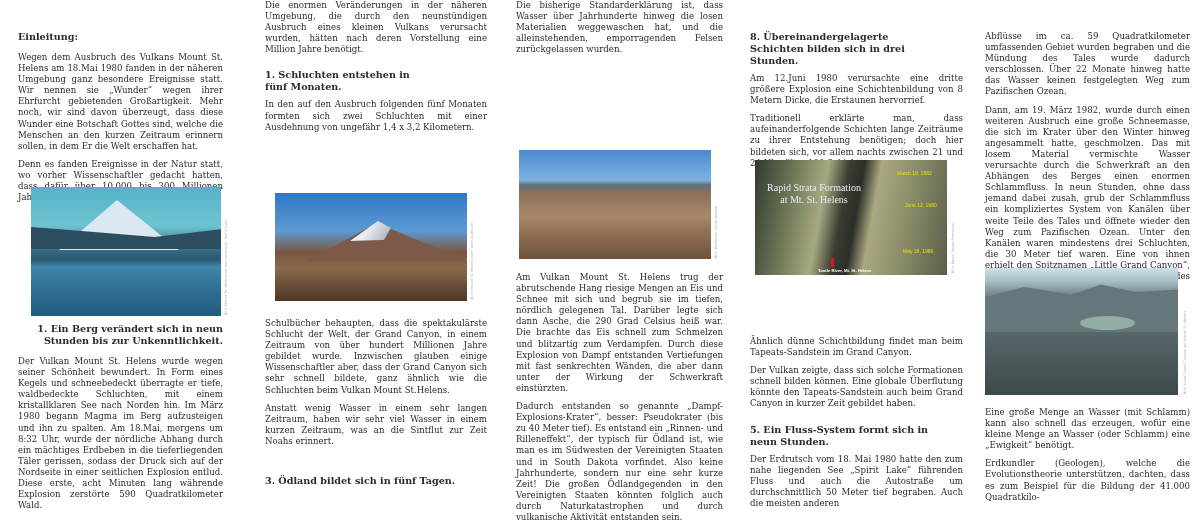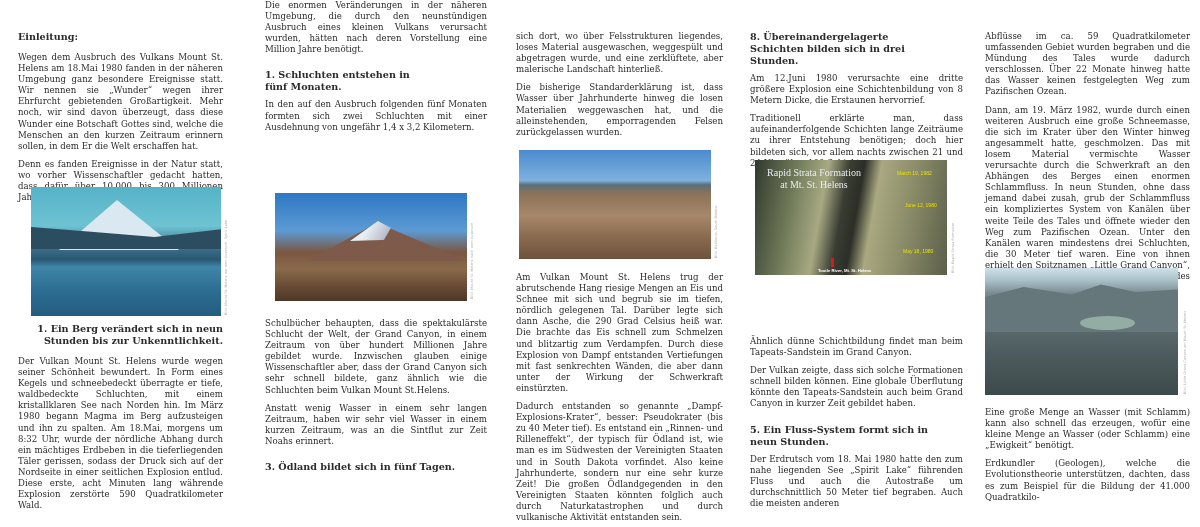--- a/index.html
+++ b/index.html
@@ -36,21 +36,21 @@
   .p4 { left:755px; top:160px; width:192px; height:115px;
     background:linear-gradient(100deg,#31392f 0%,#707a58 20%,#a7a983 35%,#3a3d32 45%,#2c2e27 52%,#a9a881 60%,#8e8f6b 75%,#5c5f4a 100%); }
   
   .p5 { left:985px; top:268px; width:193px; height:127px;
     background:linear-gradient(to bottom,#cfe2ea 0%,#a8bfc8 10%,#7c8a90 20%,#5a6a6e 45%,#4b5a5c 70%,#3d4a4b 100%); }
   .snow { position:absolute; width:0; height:0; }
   .mtn1 { left:28px; top:13px; border-left:58px solid transparent; border-right:62px solid transparent; border-bottom:50px solid #d9e8f1; }
   .mtn1b { left:0; top:40px; width:190px; height:22px; background:#2c4d5f; clip-path:polygon(0 0,30% 20%,65% 45%,100% 10%,100% 100%,0 100%); }
   .mtn2 { left:32px; top:30px; border-left:70px solid transparent; border-right:90px solid transparent; border-bottom:38px solid #7e5a4b; }
   .mtn2s { left:75px; top:28px; width:62px; height:20px; background:linear-gradient(120deg,#e9eef4 30%,#b6bec9 60%,transparent 62%); clip-path:polygon(0 100%,45% 0,100% 90%); }
-  .strata-t { position:absolute; font-family:"Liberation Serif",serif; color:#e6ecf0; font-size:10px; line-height:10px; text-align:center; }
+  .strata-t { position:absolute; font-family:"Liberation Serif",serif; color:#e6ecf0; font-size:10px; line-height:10px; text-align:center;margin-top:15px; }
   .strata-y { position:absolute; font-family:"Liberation Sans",sans-serif; color:#e8e000; font-size:5px; }
   .strata-c { position:absolute; font-family:"Liberation Sans",sans-serif; color:#ffffff; font-size:4.2px; font-weight:bold; }
   .person { position:absolute; width:3px; height:9px; background:#d21c1c; }
   .ridge5 { position:absolute; left:0; top:14px; width:193px; height:50px; background:#66777c; clip-path:polygon(0 30%,20% 10%,45% 25%,60% 5%,78% 20%,100% 15%,100% 100%,0 100%); }
   .pool5 { position:absolute; left:95px; top:48px; width:55px; height:14px; background:#a7c5b7; border-radius:50%; opacity:.7; }
 </style>
 </head>
 <body>
 
 <div class="col c1">
@@ -74,25 +74,24 @@
   <p>In den auf den Ausbruch folgenden fünf Monaten formten sich zwei Schluchten mit einer Ausdehnung von ungefähr 1,4 x 3,2 Kilometern.</p>
 </div>
 <div class="photo p2">
   <div class="snow mtn2"></div>
   <div class="abs mtn2s"></div>
 </div>
 <div class="credit" style="left:470px;top:195px;height:104px;">Bild: Mount St. Helens nach dem Ausbruch</div>
 <div class="col c2" style="top:318px;">
   <p>Schulbücher behaupten, dass die spektakulärste Schlucht der Welt, der Grand Canyon, in einem Zeitraum von über hundert Millionen Jahre gebildet wurde. Inzwischen glauben einige Wissenschaftler aber, dass der Grand Canyon sich sehr schnell bildete, ganz ähnlich wie die Schluchten beim Vulkan Mount St.Helens.</p>
   <p>Anstatt wenig Wasser in einem sehr langen Zeitraum, haben wir sehr viel Wasser in einem kurzen Zeitraum, was an die Sintflut zur Zeit Noahs erinnert.</p>
-  <h2 style="margin-top:14px;">3. Ödland bildet sich in fünf Tagen.</h2>
+  <h2 style="margin-top:28px;">3. Ödland bildet sich in fünf Tagen.</h2>
 </div>
 
 <div class="col c3">
-  <p style="margin-top:31px;">sich dort, wo über Felsstrukturen liegendes, loses Material ausgewaschen, weggespült und abgetragen wurde, und eine zerklüftete, aber malerische Landschaft hinterließ.</p>
   <p>Die bisherige Standarderklärung ist, dass Wasser über Jahrhunderte hinweg die losen Materialien weggewaschen hat, und die alleinstehenden, emporragenden Felsen zurückgelassen wurden.</p>
 </div>
 <div class="photo p3"></div>
 <div class="credit" style="left:714px;top:150px;height:108px;">Bild: Badlands, South Dakota</div>
 <div class="col c3" style="top:272px;">
   <p>Am Vulkan Mount St. Helens trug der abrutschende Hang riesige Mengen an Eis und Schnee mit sich und begrub sie im tiefen, nördlich gelegenen Tal. Darüber legte sich dann Asche, die 290 Grad Celsius heiß war. Die brachte das Eis schnell zum Schmelzen und blitzartig zum Verdampfen. Durch diese Explosion von Dampf entstanden Vertiefungen mit fast senkrechten Wänden, die aber dann unter der Wirkung der Schwerkraft einstürzten.</p>
   <p>Dadurch entstanden so genannte „Dampf-Explosions-Krater“, besser: Pseudokrater (bis zu 40 Meter tief). Es entstand ein „Rinnen- und Rilleneffekt“, der typisch für Ödland ist, wie man es im Südwesten der Vereinigten Staaten und in South Dakota vorfindet. Also keine Jahrhunderte, sondern nur eine sehr kurze Zeit! Die großen Ödlandgegenden in den Vereinigten Staaten könnten folglich auch durch Naturkatastrophen und durch vulkanische Aktivität entstanden sein.</p>
 </div>
 
 <div class="col c4">

